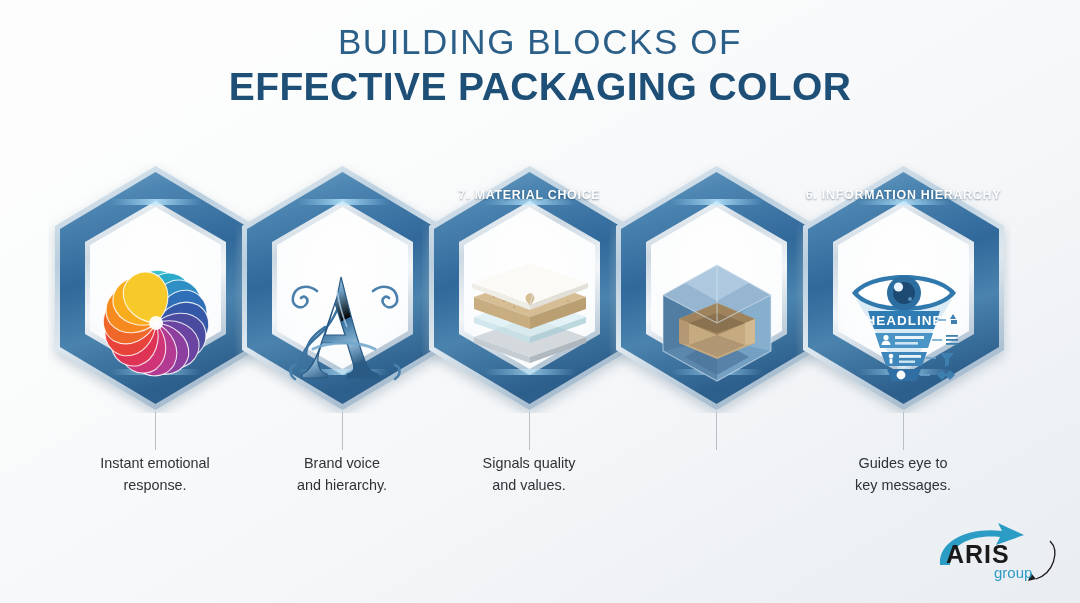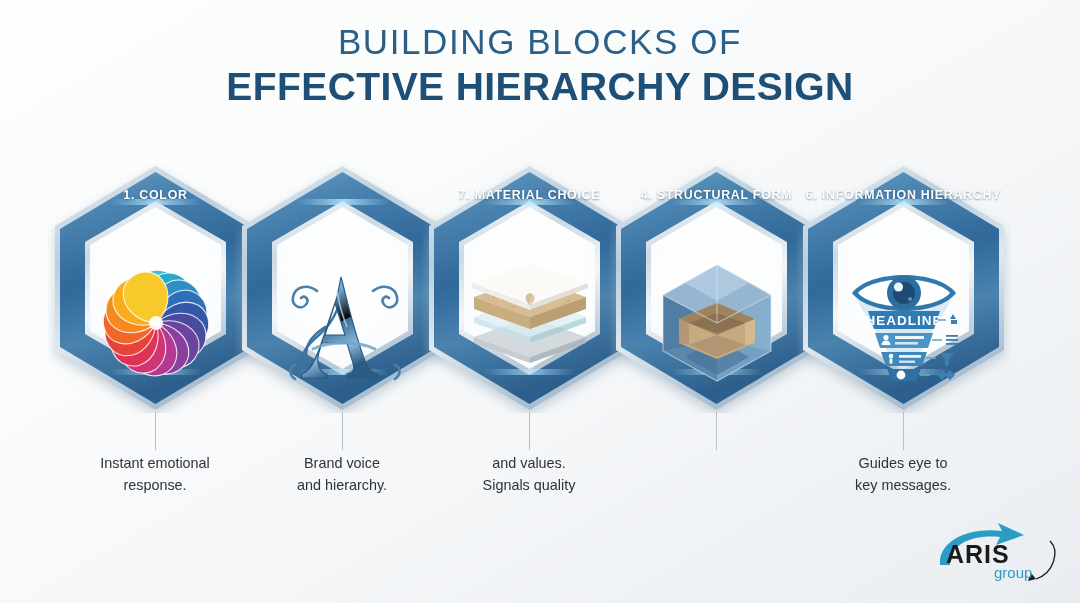--- a/index.html
+++ b/index.html
@@ -49,21 +49,21 @@
   
   .logo{ position:absolute; right:18px; bottom:12px; width:130px; height:70px; }
 </style>
 </head>
 <body>
 
 <div id="stage">
 
   <div class="title-wrap">
     <div class="title-line1">BUILDING BLOCKS OF</div>
-    <div class="title-line2">EFFECTIVE HIERARCHY DESIGN</div>
+    <div class="title-line2">EFFECTIVE PACKAGING COLOR</div>
   </div>
 
   <svg width="0" height="0" style="position:absolute">
     <defs>
       <linearGradient id="frameG" x1="0" y1="0" x2="0.25" y2="1">
         <stop offset="0%" stop-color="#6ea3c8"></stop>
         <stop offset="18%" stop-color="#4d86b2"></stop>
         <stop offset="48%" stop-color="#30699a"></stop>
         <stop offset="72%" stop-color="#4a83ae"></stop>
         <stop offset="100%" stop-color="#2d5f8c"></stop>
@@ -149,21 +149,20 @@
 
   <div class="hex" style="left:48px">
     <svg viewBox="0 0 215 250">
       <polygon points="107.5,3 208,63 208,187 107.5,247 7,187 7,63" fill="url(#frameEdge)" filter="url(#softShadow)"></polygon>
       <polygon points="107.5,9 203,66 203,184 107.5,241 12,184 12,66" fill="url(#frameG)"></polygon>
       <polygon points="107.5,38 178,79 178,171 107.5,212 37,171 37,79" fill="url(#innerRing)"></polygon>
       <polygon points="107.5,44 173,82 173,168 107.5,206 42,168 42,82" fill="url(#panelG)"></polygon>
       <rect x="62" y="36" width="92" height="6" fill="url(#glowG)" opacity=".85"></rect>
       <rect x="62" y="206" width="92" height="6" fill="url(#glowG)" opacity=".7"></rect>
     </svg>
-    <div class="label">1. COLOR</div>
     <div class="art">
       <svg viewBox="0 0 132 132" id="wheel">
           <g transform="rotate(0 66 66)">
             <path d="M66 66 C50 58 40 40 48 24 C58 8 82 10 88 28 C93 44 82 60 66 66 Z" fill="#3bbfd1" stroke="#ffffff" stroke-width="1.1" stroke-opacity="0.85"></path>
           </g>
           <g transform="rotate(22.5 66 66)">
             <path d="M66 66 C50 58 40 40 48 24 C58 8 82 10 88 28 C93 44 82 60 66 66 Z" fill="#2aa9c9" stroke="#ffffff" stroke-width="1.1" stroke-opacity="0.85"></path>
           </g>
           <g transform="rotate(45 66 66)">
             <path d="M66 66 C50 58 40 40 48 24 C58 8 82 10 88 28 C93 44 82 60 66 66 Z" fill="#2f8fc4" stroke="#ffffff" stroke-width="1.1" stroke-opacity="0.85"></path>
@@ -293,21 +292,20 @@
 
   <div class="hex" style="left:609px">
     <svg viewBox="0 0 215 250">
       <polygon points="107.5,3 208,63 208,187 107.5,247 7,187 7,63" fill="url(#frameEdge)" filter="url(#softShadow)"></polygon>
       <polygon points="107.5,9 203,66 203,184 107.5,241 12,184 12,66" fill="url(#frameG)"></polygon>
       <polygon points="107.5,38 178,79 178,171 107.5,212 37,171 37,79" fill="url(#innerRing)"></polygon>
       <polygon points="107.5,44 173,82 173,168 107.5,206 42,168 42,82" fill="url(#panelG)"></polygon>
       <rect x="62" y="36" width="92" height="6" fill="url(#glowG)" opacity=".85"></rect>
       <rect x="62" y="206" width="92" height="6" fill="url(#glowG)" opacity=".7"></rect>
     </svg>
-    <div class="label">4. STRUCTURAL FORM</div>
     <div class="art">
       <svg viewBox="0 0 132 132">
 
         <polygon points="66,8 120,38 120,94 66,124 12,94 12,38" fill="url(#boxOuter)"></polygon>
         <polygon points="66,8 120,38 66,66 12,38" fill="#95b5d0"></polygon>
         <polygon points="12,38 66,66 66,124 12,94" fill="#5c87ad"></polygon>
         <polygon points="120,38 66,66 66,124 120,94" fill="#74a0c3"></polygon>
 
         <polygon points="66,8 98,26 66,44 34,26" fill="#b3cde2" opacity=".8"></polygon>
         <polygon points="12,38 40,54 40,88 12,94" fill="#4e7a9f" opacity=".75"></polygon>
@@ -399,22 +397,22 @@
 
   <div class="caption" style="left:232px">
     <div>Brand voice</div>
     <div>and hierarchy.</div>
   </div>
   <div class="caption" style="left:45px">
     <div>Instant emotional</div>
     <div>response.</div>
   </div>
   <div class="caption" style="left:419px">
+    <div>Signals quality</div>
     <div>and values.</div>
-    <div>Signals quality</div>
   </div>
   <div class="caption" style="left:793px">
     <div>Guides eye to</div>
     <div>key messages.</div>
   </div>
 
   <div class="logo">
     <svg viewBox="0 0 130 70">
       <path d="M8 44 C6 20 36 6 70 10 L66 2 L92 14 L64 24 L68 16 C40 13 16 24 18 44 Z" fill="#2b9cc4"></path>
       <path d="M118 20 C128 30 122 52 104 58" fill="none" stroke="#1d1d1d" stroke-width="1.3"></path>

